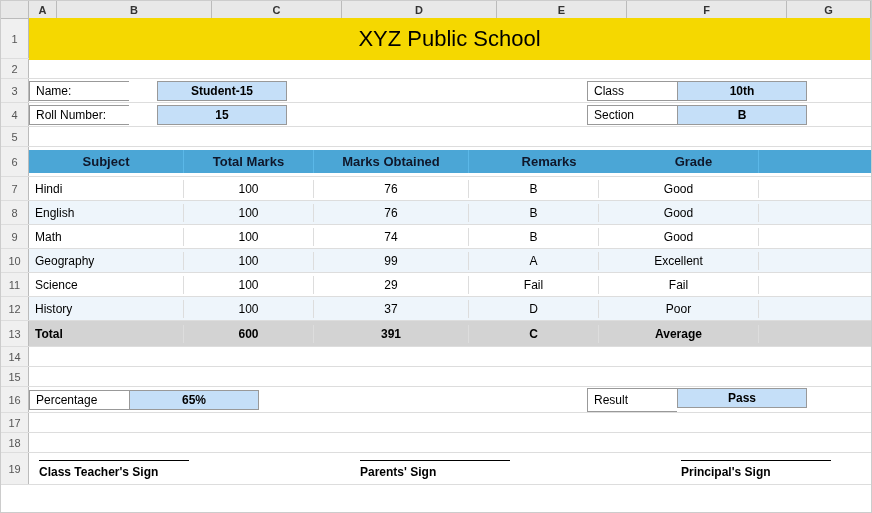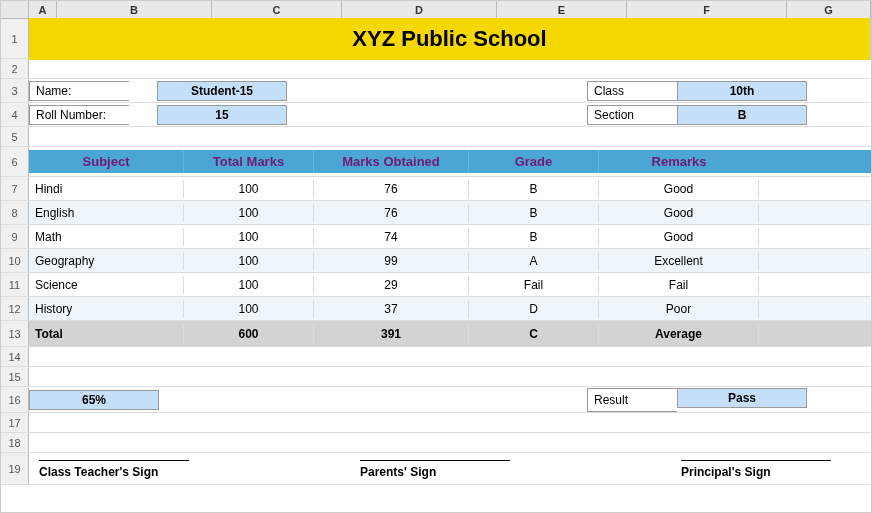--- a/index.html
+++ b/index.html
@@ -69,21 +69,21 @@
       flex: 1;
       align-items: center;
     }
 
     
     .title-cell {
       flex: 1;
       background: #f5d800;
       text-align: center;
       font-size: 22px;
-      font-weight: bold;
+      font-weight: normal;
       color: #000;
       padding: 8px 0;
       border-right: 1px solid #ccc;
     }
 
     
     .info-section {
       display: flex;
       flex: 1;
       align-items: center;
@@ -155,21 +155,21 @@
     
     .table-header {
       display: flex;
       flex: 1;
       align-items: center;
       background: #4ba6d6;
     }
 
     .th-cell {
       font-weight: bold;
-      color: #701a75;
+      color: #0f172a;
       font-size: 13px;
       text-align: center;
       padding: 4px 2px;
       border-right: 1px solid #5bb8e8;
       display: flex;
       align-items: center;
       justify-content: center;
     }
 
     
@@ -381,22 +381,22 @@
       <div class="row-content"></div>
     </div>
 
     <div class="row row-h30">
       <div class="row-num">6</div>
       <div class="row-content">
         <div class="table-header">
           <div class="th-cell col-subject">Subject</div>
           <div class="th-cell col-total">Total Marks</div>
           <div class="th-cell col-obtained">Marks Obtained</div>
+          <div class="th-cell col-remarks" style="border-right:none;">Remarks</div>
           <div class="th-cell col-grade">Grade</div>
-          <div class="th-cell col-remarks" style="border-right:none;">Remarks</div>
         </div>
       </div>
     </div>
 
     <div class="row row-h24 row-odd">
       <div class="row-num">7</div>
       <div class="row-content">
         <div class="table-data">
           <div class="td-cell col-subject">Hindi</div>
           <div class="td-cell col-total center">100</div>
@@ -492,20 +492,21 @@
 
     <div class="row row-h20">
       <div class="row-num">15</div>
       <div class="row-content"></div>
     </div>
 
     <div class="row row-h26">
       <div class="row-num">16</div>
       <div class="row-content">
         <div class="pct-section">
+          <div class="pct-label">Percentage</div>
           <div class="pct-value">65%</div>
           <div class="pct-gap"></div>
           <div class="result-right">
             <div class="result-label">Result</div>
             <div class="result-value">Pass</div>
           </div>
         </div>
       </div>
     </div>
 

